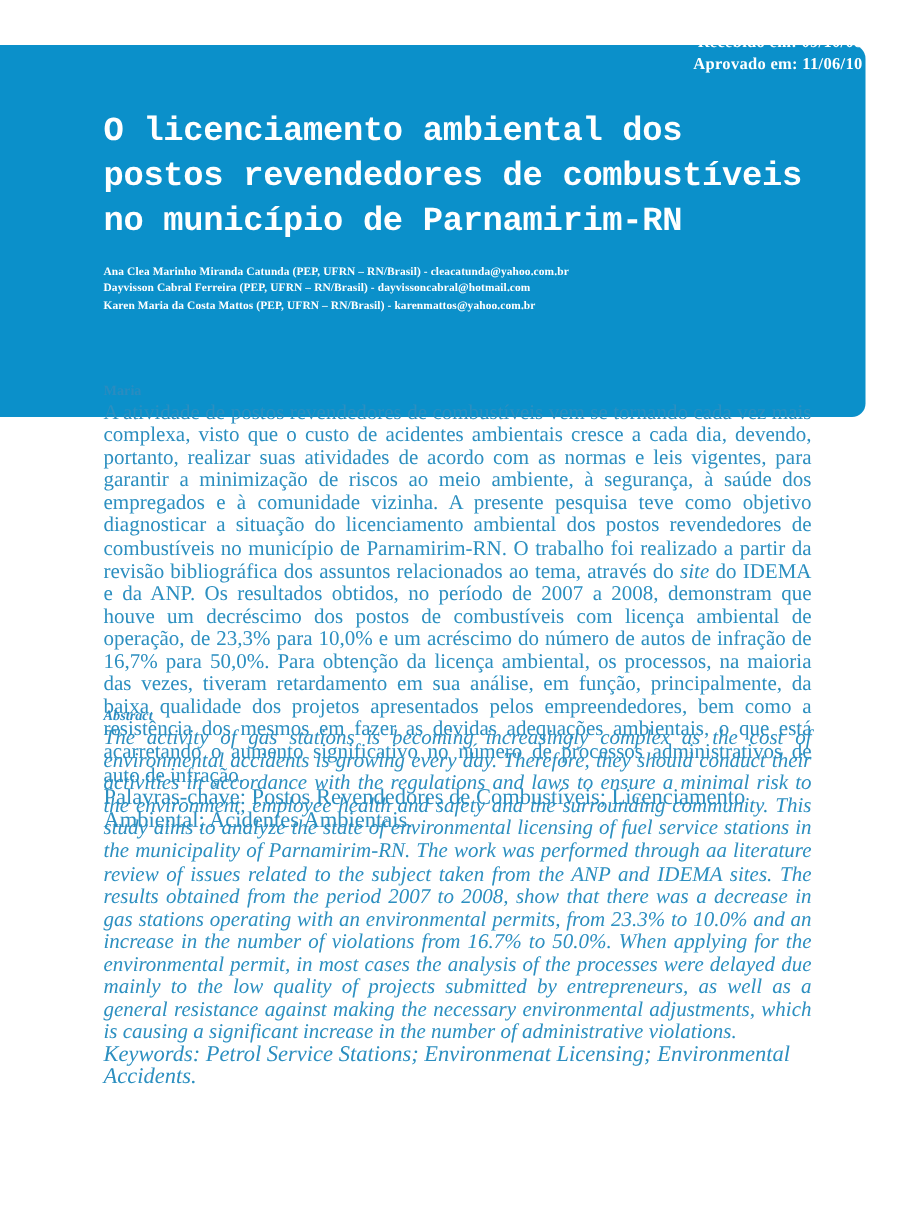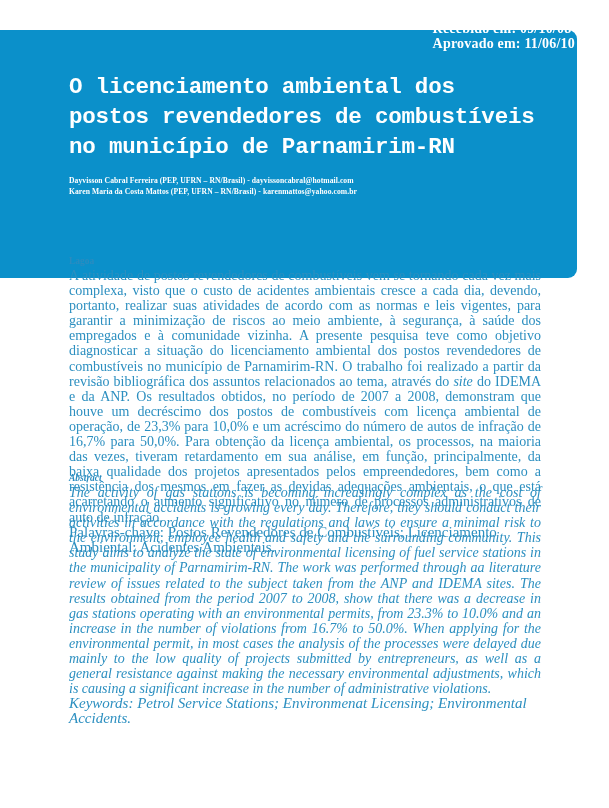--- a/index.html
+++ b/index.html
@@ -24,25 +24,25 @@
     height: 248px;
     background: #0b90ca;
     border-top-right-radius: 9px;
     border-bottom-right-radius: 9px;
   }
 
   .received-block {
     position: absolute;
     right: 34px;
     top: 21px;
-    text-align: left;
+    text-align: right;
     color: #ffffff;
     font-family: "Liberation Serif", serif;
     font-weight: bold;
-    font-size: 14px;
+    font-size: 11px;
     line-height: 15px;
     letter-spacing: 0.2px;
   }
   .received-block div { white-space: nowrap; }
 
   .doc-title {
     position: absolute;
     left: 69px;
     top: 57px;
     width: 470px;
@@ -115,26 +115,27 @@
 <div class="header-band" style="background: rgb(11, 144, 202);"></div>
 
 <div class="received-block">
   <div>Recebido em: 09/10/08</div>
   <div>Aprovado em: 11/06/10</div>
 </div>
 
 <h1 class="doc-title">O licenciamento ambiental dos postos revendedores de combustíveis no município de Parnamirim-RN</h1>
 
 <div class="authors">
+  <div>Ana Clea Marinho Miranda Catunda (PEP, UFRN – RN/Brasil) - cleacatunda@yahoo.com.br</div>
   <div>Dayvisson Cabral Ferreira (PEP, UFRN – RN/Brasil) - dayvissoncabral@hotmail.com</div>
   <div>Karen Maria da Costa Mattos (PEP, UFRN – RN/Brasil) - karenmattos@yahoo.com.br</div>
 </div>
 
 <div class="section" id="resumo-section">
-  <div class="section-heading">Lagoa</div>
+  <div class="section-heading">Maria</div>
   <p class="section-body"><span>A atividade de postos revendedores de combustíveis vem se tornando cada vez mais complexa, visto que o custo de acidentes ambientais cresce a cada dia, devendo, portanto, realizar suas atividades de acordo com as normas e leis vigentes, para garantir a minimização de riscos ao meio ambiente, à segurança, à saúde dos empregados e à comunidade vizinha. A presente pesquisa teve como objetivo diagnosticar a situação do licenciamento ambiental dos postos revendedores de combustíveis no município de Parnamirim-RN. O trabalho foi realizado a partir da revisão bibliográfica dos assuntos relacionados ao tema, através do </span><em class="ital">site</em><span> do IDEMA e da ANP. Os resultados obtidos, no período de 2007 a 2008, demonstram que houve um decréscimo dos postos de combustíveis com licença ambiental de operação, de 23,3% para 10,0% e um acréscimo do número de autos de infração de 16,7% para 50,0%. Para obtenção da licença ambiental, os processos, na maioria das vezes, tiveram retardamento em sua análise, em função, principalmente, da baixa qualidade dos projetos apresentados pelos empreendedores, bem como a resistência dos mesmos em fazer as devidas adequações ambientais, o que está acarretando o aumento significativo no número de processos administrativos de auto de infração.</span></p>
   <p class="kw">Palavras-chave: Postos Revendedores de Combustíveis; Licenciamento Ambiental; Acidentes Ambientais.</p>
 </div>
 
 <div class="section" id="abstract-section">
   <div class="section-heading italic">Abstract</div>
   <p class="section-body italic">The activity of gas stations is becoming increasingly complex as the cost of environmental accidents is growing every day. Therefore, they should conduct their activities in accordance with the regulations and laws to ensure a minimal risk to the environment, employee health and safety and the surrounding community. This study aims to analyze the state of environmental licensing of fuel service stations in the municipality of Parnamirim-RN. The work was performed through aa literature review of issues related to the subject taken from the ANP and IDEMA sites. The results obtained from the period 2007 to 2008, show that there was a decrease in gas stations operating with an environmental permits, from 23.3% to 10.0% and an increase in the number of violations from 16.7% to 50.0%. When applying for the environmental permit, in most cases the analysis of the processes were delayed due mainly to the low quality of projects submitted by entrepreneurs, as well as a general resistance against making the necessary environmental adjustments, which is causing a significant increase in the number of administrative violations.</p>
   <p class="kw italic">Keywords: Petrol Service Stations; Environmenat Licensing; Environmental Accidents.</p>
 </div>
 

